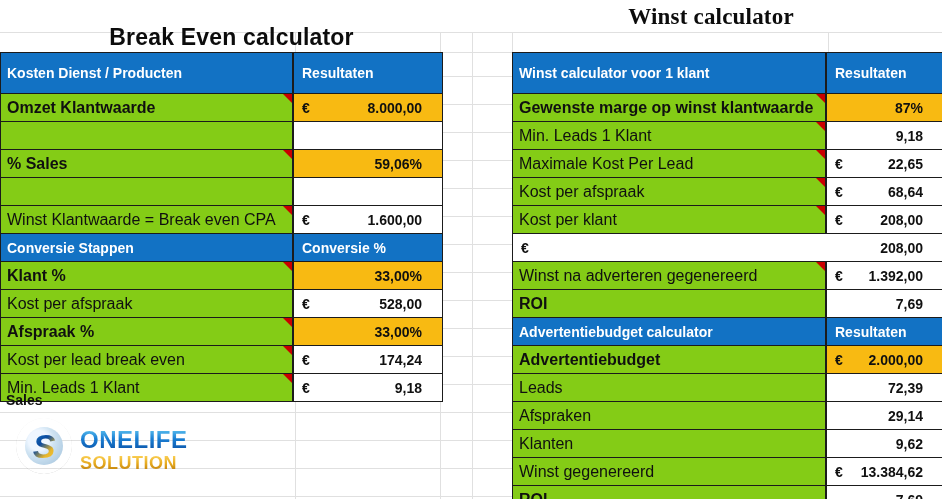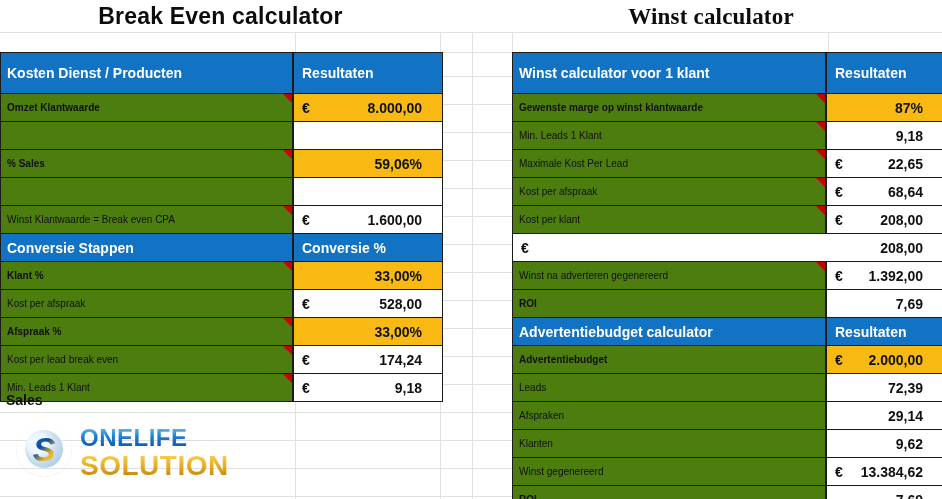--- a/index.html
+++ b/index.html
@@ -5,33 +5,33 @@
   html,body{margin:0;padding:0;background:#fff;}
   .sheet{
     position:relative;width:942px;height:499px;background:#ffffff;
     font-family:"Liberation Sans",sans-serif;overflow:hidden;color:#101010;
   }
   .gridline{position:absolute;background:#e0e0e0;}
   .sheet-title{
     position:absolute;top:0;height:32px;line-height:33px;text-align:center;
     font-size:23px;font-weight:700;color:#0c0c0c;letter-spacing:.2px;
   }
-  #title-left{left:0;width:441px;}
+  #title-left{left:11px;width:441px;margin-top:21px;}
   #title-right{left:496px;width:430px;font-family:Liberation Serif, serif;}
 
   .sheet-table{position:absolute;top:52px;border:1px solid #1b1b1b;background:#fff;}
   #left-table{left:0;width:441px;--labelw:293px;}
   #right-table{left:512px;width:430px;--labelw:314px;}
 
   .row{display:flex;height:28px;border-top:1px solid #1b1b1b;box-sizing:border-box;}
   .row.first{border-top:none;height:40px;}
   .cell{box-sizing:border-box;position:relative;display:flex;align-items:center;overflow:hidden;}
   .cell.label{
     flex:0 0 var(--labelw);border-right:2px solid #1b1b1b;
-    padding-left:6px;font-size:10px;background:#4d7c0f;white-space:nowrap;
+    padding-left:6px;font-size:16px;background:#84cc16;white-space:nowrap;
   }
   .cell.value{
     flex:1;justify-content:flex-end;padding-right:20px;
     font-weight:700;font-size:14px;background:#fff;white-space:nowrap;
   }
   .cell.value .euro{position:absolute;left:8px;font-weight:700;}
   .row.bold .cell.label{font-weight:700;}
   .row.header{background:#1272c4;color:#fff;}
   .row.header .cell{background:#1272c4;font-weight:700;font-size:14px;}
   .row.header .cell.value{justify-content:flex-start;padding-left:8px;}
@@ -66,21 +66,21 @@
   }
   .logo-text{display:flex;flex-direction:column;line-height:1;}
   .logo-text .l1{
     font-size:24px;font-weight:800;letter-spacing:.5px;
     background:linear-gradient(180deg,#63c8f2 0%,#1a7fd4 45%,#0a4fa3 100%);
     -webkit-background-clip:text;background-clip:text;color:transparent;
     text-shadow:0 0 0 rgba(0,0,0,0);
     margin-top:8px;
   }
   .logo-text .l2{
-    font-size:28px;font-weight:800;letter-spacing:.5px;margin-top:2px;
+    font-size:18px;font-weight:800;letter-spacing:.5px;margin-top:2px;
     background:linear-gradient(180deg,#ffd75e 0%,#e5a81e 55%,#b8790a 100%);
     -webkit-background-clip:text;background-clip:text;color:transparent;
   }
 </style>
 </head>
 <body>
 
 <div class="sheet">
 
   <div id="grid-bg">

